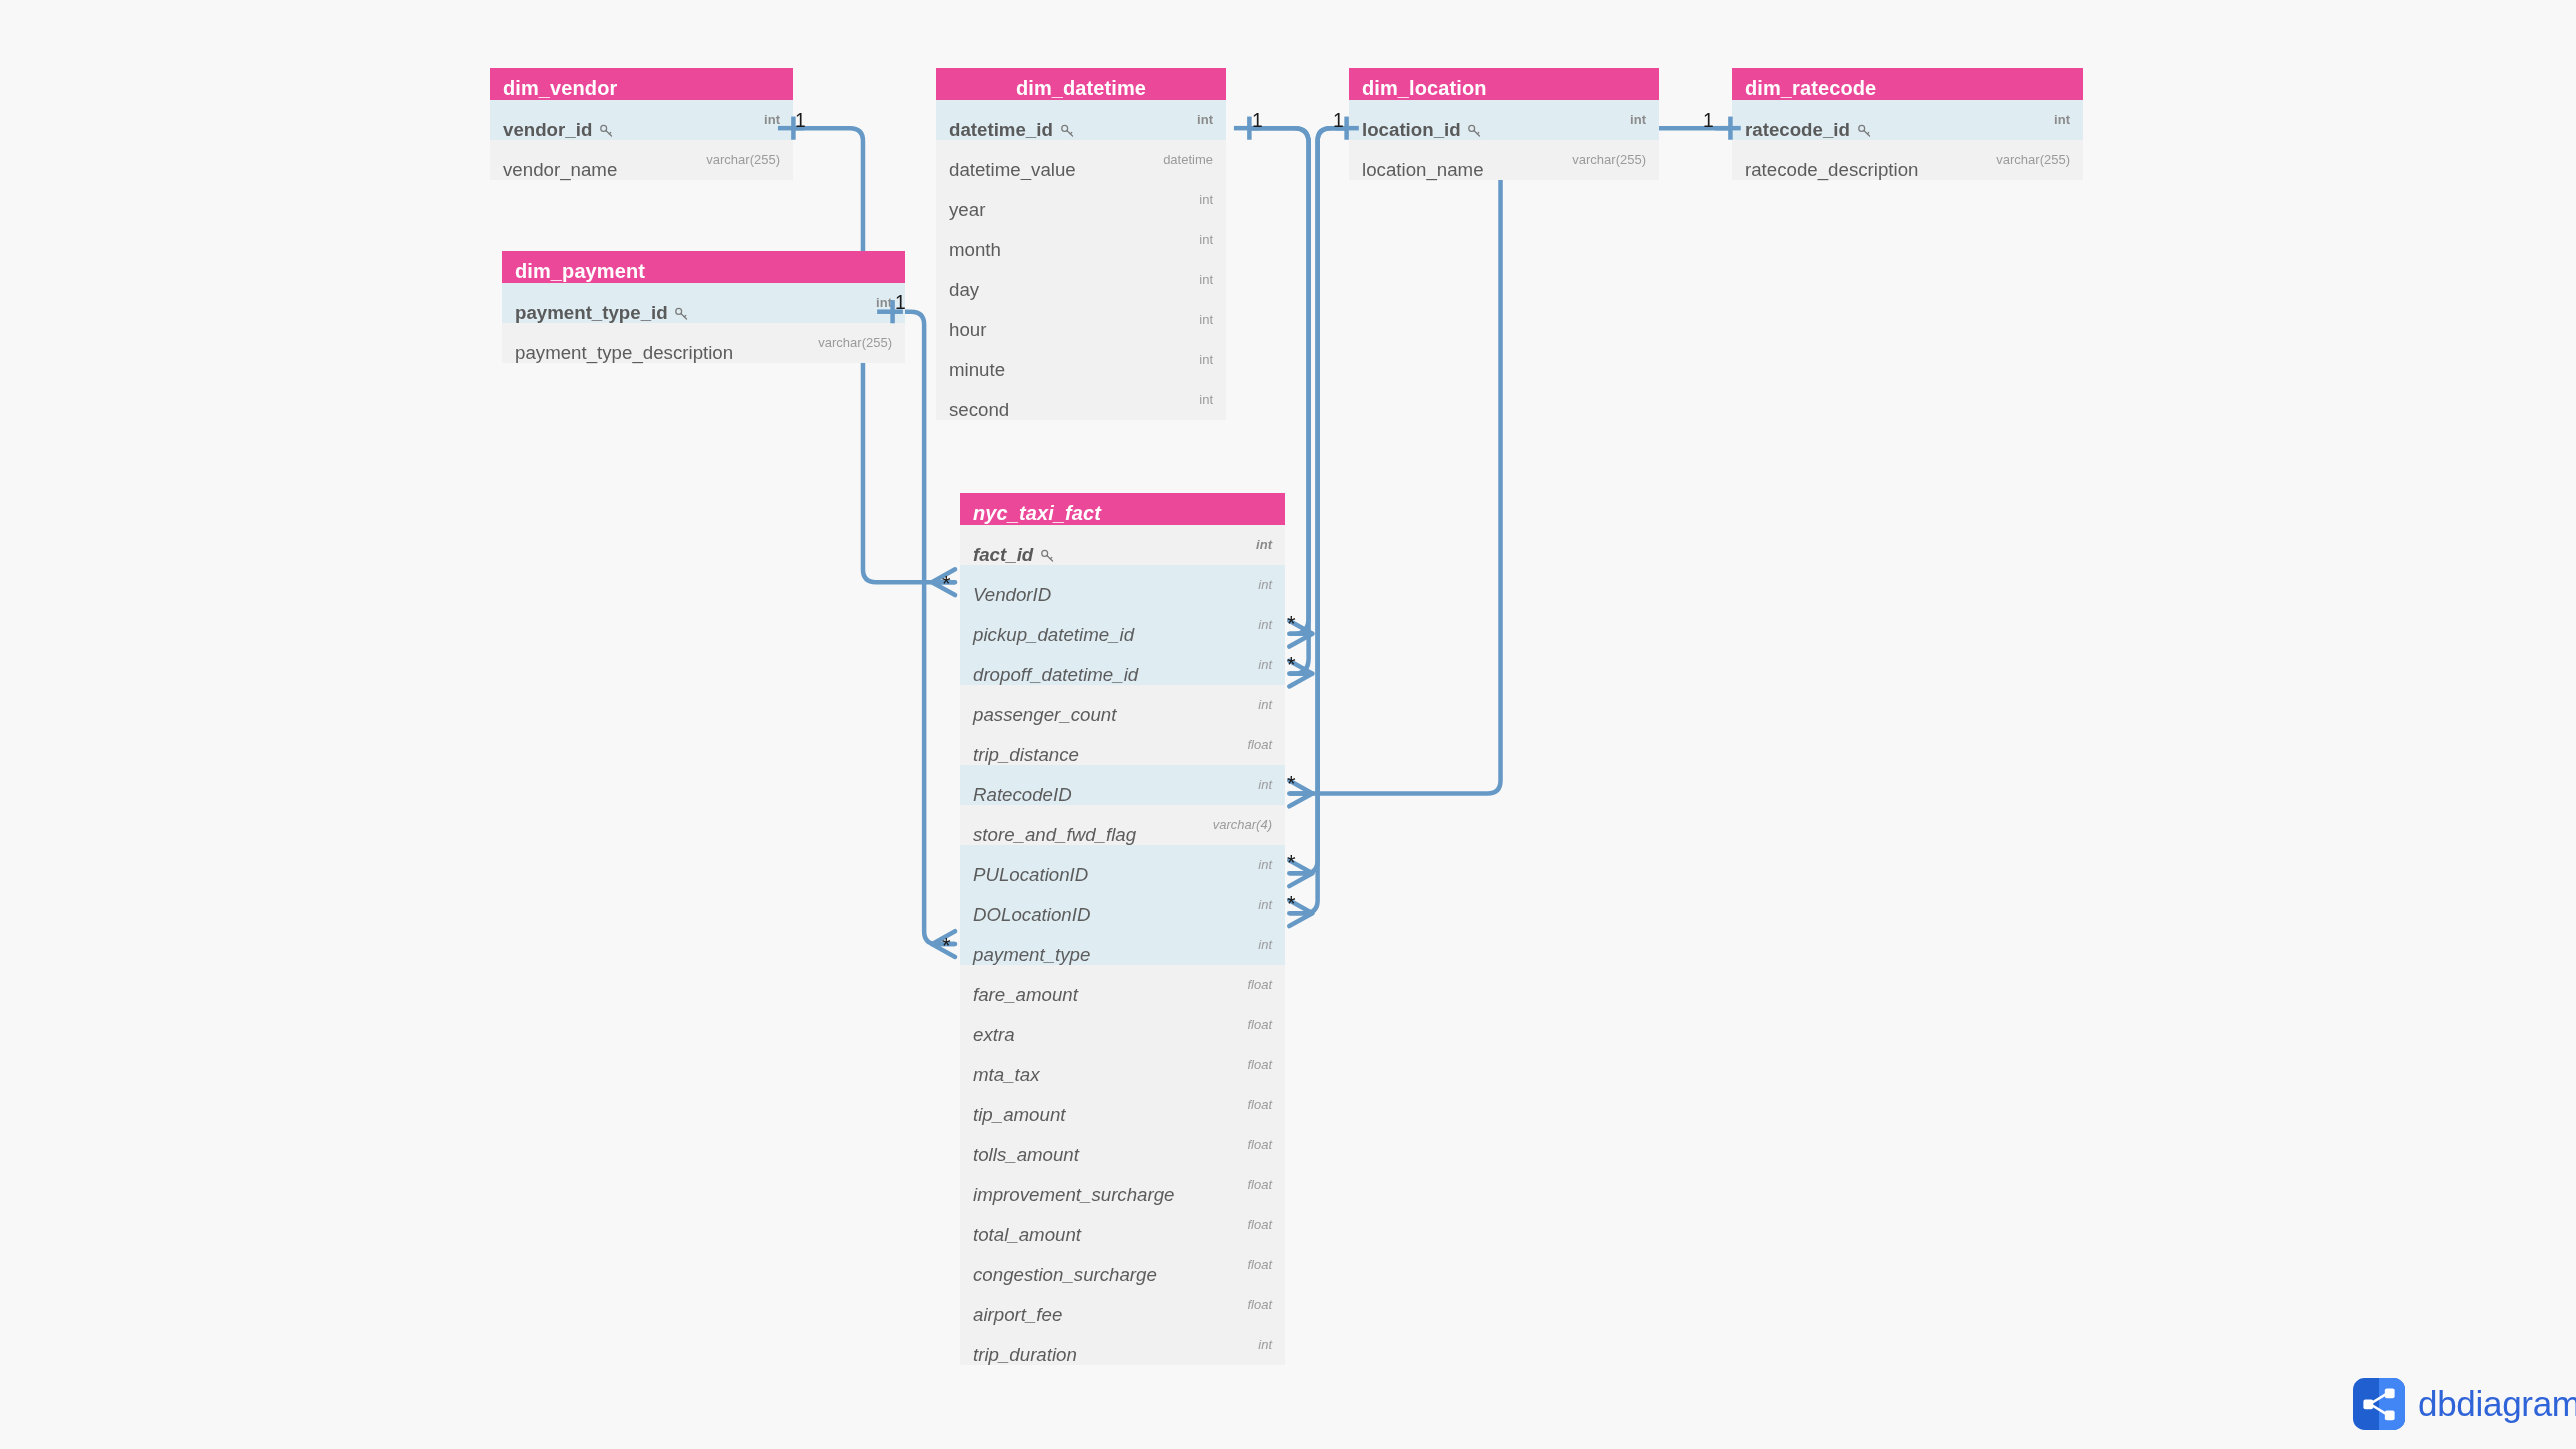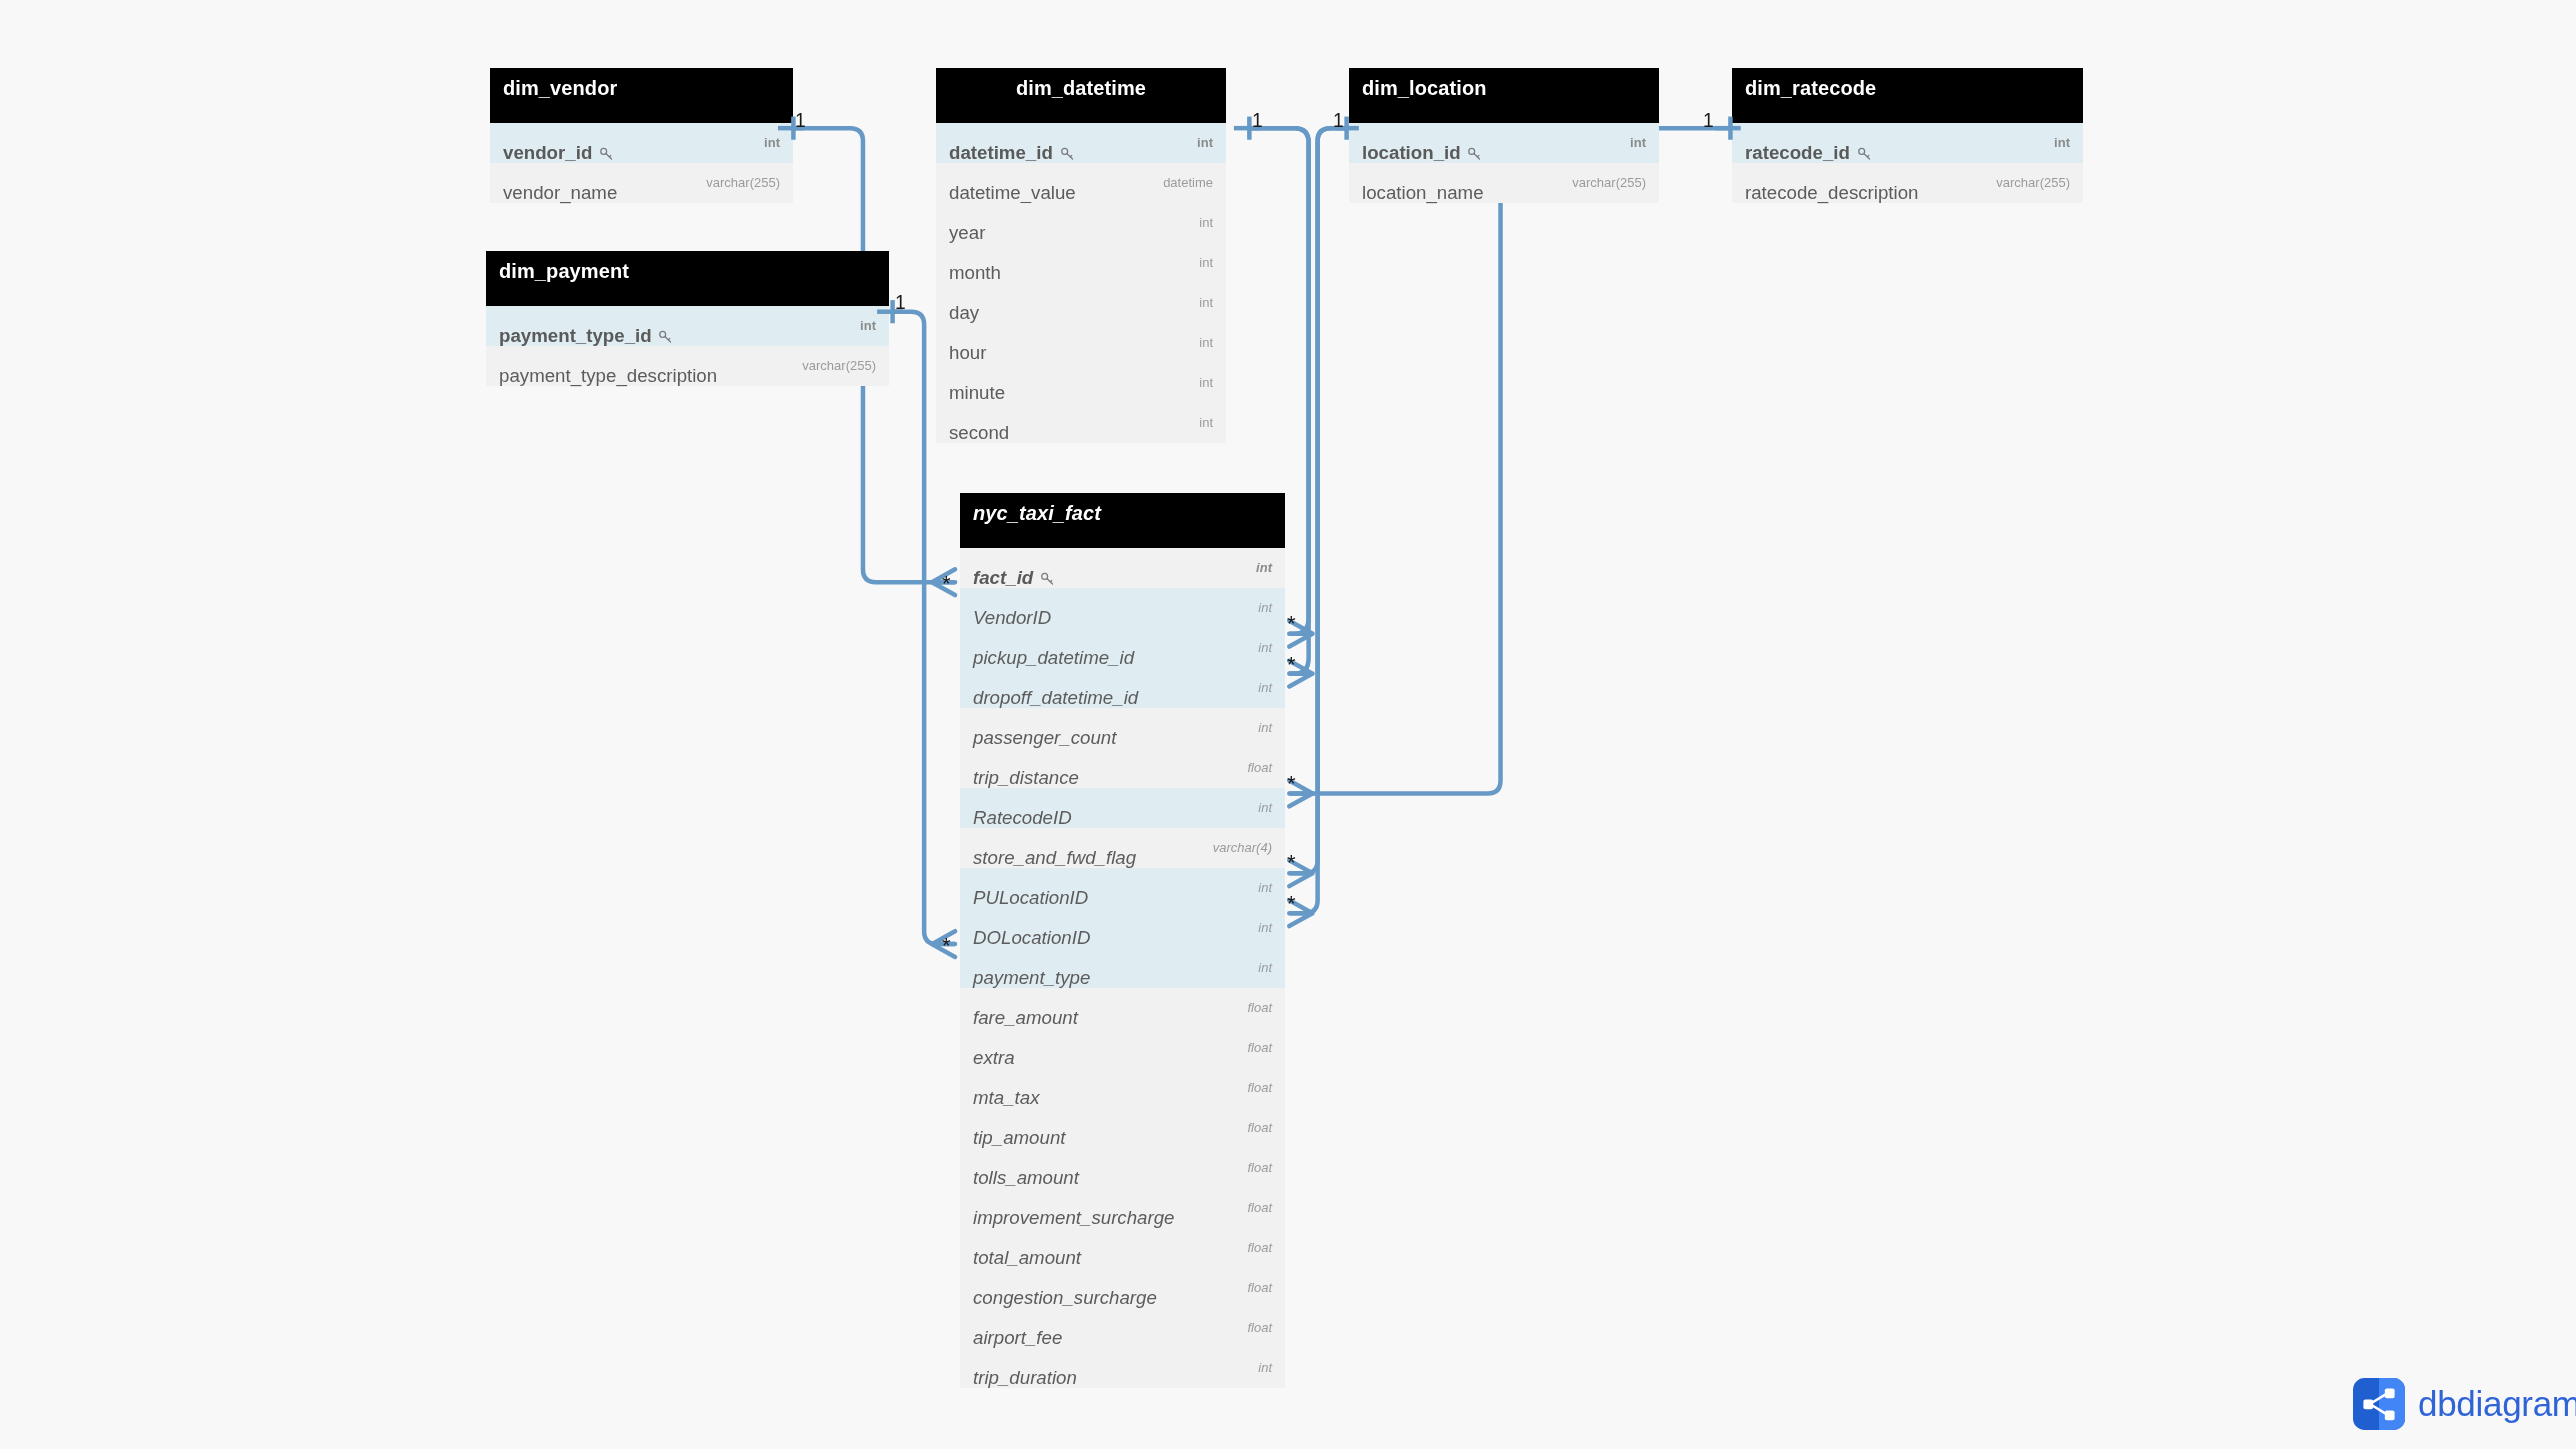--- a/index.html
+++ b/index.html
@@ -14,26 +14,26 @@
     font-family: "Liberation Sans", sans-serif;
     overflow: hidden;
   }
   .table-box {
     position: absolute;
     box-sizing: border-box;
     background: #f1f1f1;
     z-index: 5;
   }
   .table-header {
-    background: #000000;
+    background: #ec4899;
     color: #ffffff;
     font-weight: bold;
     font-size: 20px;
     line-height: 40px;
-    height: 55px;
+    height: 32px;
     padding: 0 13px;
     box-sizing: border-box;
     letter-spacing: 0.1px;
     white-space: nowrap;
     overflow: hidden;
   }
   .field-row {
     position: relative;
     height: 40px;
     line-height: 40px;
@@ -154,21 +154,21 @@
           </span>
           <span class="field-type">int</span>
         </div>
         <div class="field-row">
           <span class="field-name">
             <span>vendor_name</span>
           </span>
           <span class="field-type">varchar(255)</span>
         </div>
       </div>
-      <div class="table-box" style="left: 486px; top: 251px; width: 403px;">
+      <div class="table-box" style="left: 502px; top: 251px; width: 403px;">
         <div class="table-header">dim_payment</div>
         <div class="field-row hl pk">
           <span class="field-name">
             <span>payment_type_id</span>
             <span class="key-icon">
               <svg viewBox="0 0 24 24" width="16.7" height="16.7" fill="none" stroke="#7a7a7a" stroke-width="1.8">
                 <circle cx="8.2" cy="9.2" r="4.2"></circle>
                 <path d="M11.3 12.3 L19.5 20.2" stroke-linecap="round"></path>
                 <path d="M16.3 17.1 L18.3 15.1" stroke-linecap="round"></path>
               </svg>

